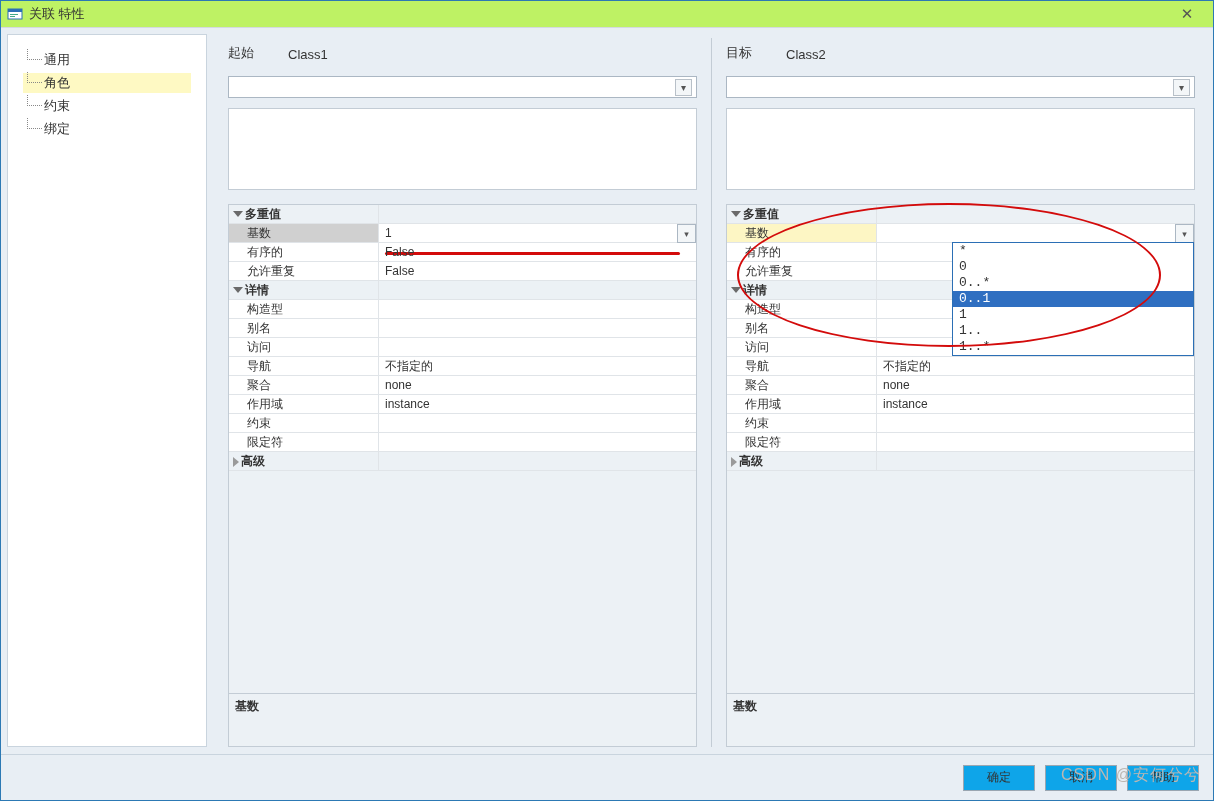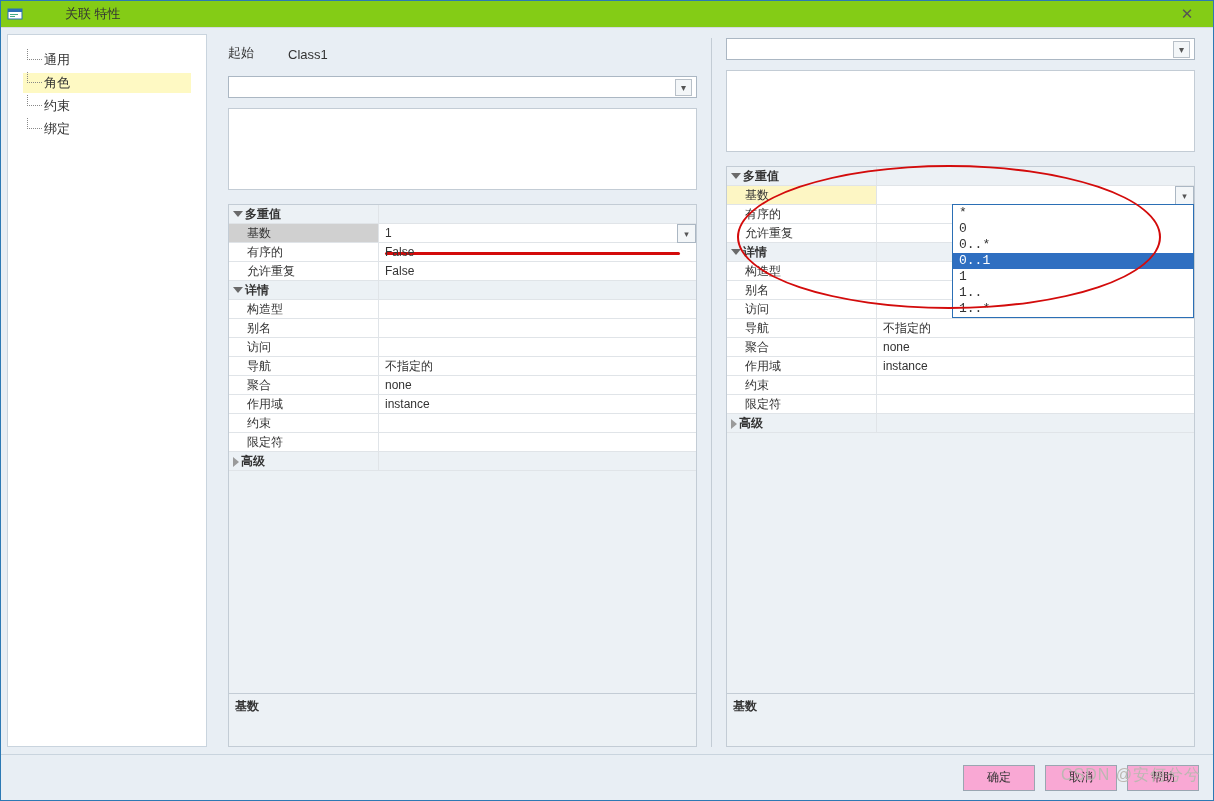--- a/index.html
+++ b/index.html
@@ -1,17 +1,17 @@
 <!DOCTYPE html>
 <html><head>
 <meta charset="utf-8">
 <style>
 html,body{margin:0;padding:0;height:100%;font-family:"Microsoft YaHei","SimSun",Tahoma,sans-serif;font-size:12px;color:#333;background:#fff;}
 .window{width:1214px;height:801px;box-sizing:border-box;border:1px solid #2c79b4;position:relative;background:#e8eef4;}
-.titlebar{height:26px;background:#84cc16;border-bottom:1px solid #d4d9e0;display:flex;align-items:center;padding:0 6px;font-size:13px;gap:36px;}
+.titlebar{height:26px;background:#bef264;border-bottom:1px solid #d4d9e0;display:flex;align-items:center;padding:0 6px;font-size:13px;}
 .titlebar .app-icon{width:16px;height:16px;margin-right:6px;display:inline-block;}
 .app-icon svg{display:block}
 .titlebar .title{flex:1}
 .titlebar .close-x{width:40px;text-align:center;color:#555;font-size:15px;cursor:pointer}
 .body{display:flex;height:calc(100% - 74px);}
 
 .sidebar{width:200px;background:#fff;border:1px solid #c9d4de;margin:6px 3px 6px 6px;padding:4px;box-sizing:border-box;}
 .tree-root{list-style:none;margin:11px;padding:0;font-size:13px;}
 .tree-root>li{margin-bottom:3px;padding:1px 4px;}
 .tree-root>li.twig::before{content:"";display:inline-block;width:14px;height:10px;border-left:1px dotted #888;border-bottom:1px dotted #888;margin-right:2px;transform:translateY(-4px);}
@@ -44,21 +44,21 @@
 .grid-gap{flex:1;background:#ecf1f5;}
 .footer-label{border-top:1px solid #c3ccd5;background:#ecf1f5;height:44px;padding:4px 6px;font-weight:bold;font-size:12px;}
 
 .dropdown{position:absolute;right:0;top:18px;width:240px;background:#fff;border:1px solid #2b6fb5;z-index:10;font-family:"Courier New",monospace;font-size:13px;}
 .dropdown .opt{padding:0 6px;height:16px;line-height:16px;white-space:pre;}
 .dropdown .opt.sel{background:#2f6fc1;color:#fff;}
 
 .annot-ellipse{position:absolute;border:2px solid #d30b0b;border-radius:50%;pointer-events:none;z-index:20;}
 
 .buttonbar{position:absolute;bottom:0;left:0;right:0;height:46px;border-top:1px solid #c9d4de;display:flex;align-items:center;justify-content:flex-end;padding:0 14px;background:#e8eef4;box-sizing:border-box;}
-.btn{width:70px;height:24px;border:1px solid #9aa6b1;background:#f9a8d4;margin-left:10px;font-size:12px;display:flex;align-items:center;justify-content:center;cursor:pointer;}
+.btn{width:70px;height:24px;border:1px solid #9aa6b1;background:#0ea5e9;margin-left:10px;font-size:12px;display:flex;align-items:center;justify-content:center;cursor:pointer;}
 .watermark{position:absolute;right:12px;bottom:14px;color:#bcb7b2;font-size:16px;letter-spacing:1px;pointer-events:none;z-index:30;}
 </style>
 </head>
 <body>
 
 <div class="window">
 
   <div class="titlebar">
     <span class="app-icon">
       <svg viewBox="0 0 16 16">
@@ -157,20 +157,24 @@
               <div class="k"><span class="tri closed"></span><span>高级</span></div>
                 <div class="v"></div>
             </div>
           </div>
           <div class="grid-gap"></div>
           <div class="footer-label">基数</div>
         </div>
       </div>
 
       <div class="column" style="position:relative;">
+        <div class="col-head">
+          <span class="lbl">目标</span>
+          <span>Class2</span>
+        </div>
         <div class="combo wide">
           <span></span>
             <span class="arrow">▾</span>
         </div>
         <div style="height:10px"></div>
         <div class="textbox"></div>
 
         <div class="propgrid">
 
           <div class="annot-ellipse" style="left:10px;top:-2px;width:420px;height:140px;"></div>

